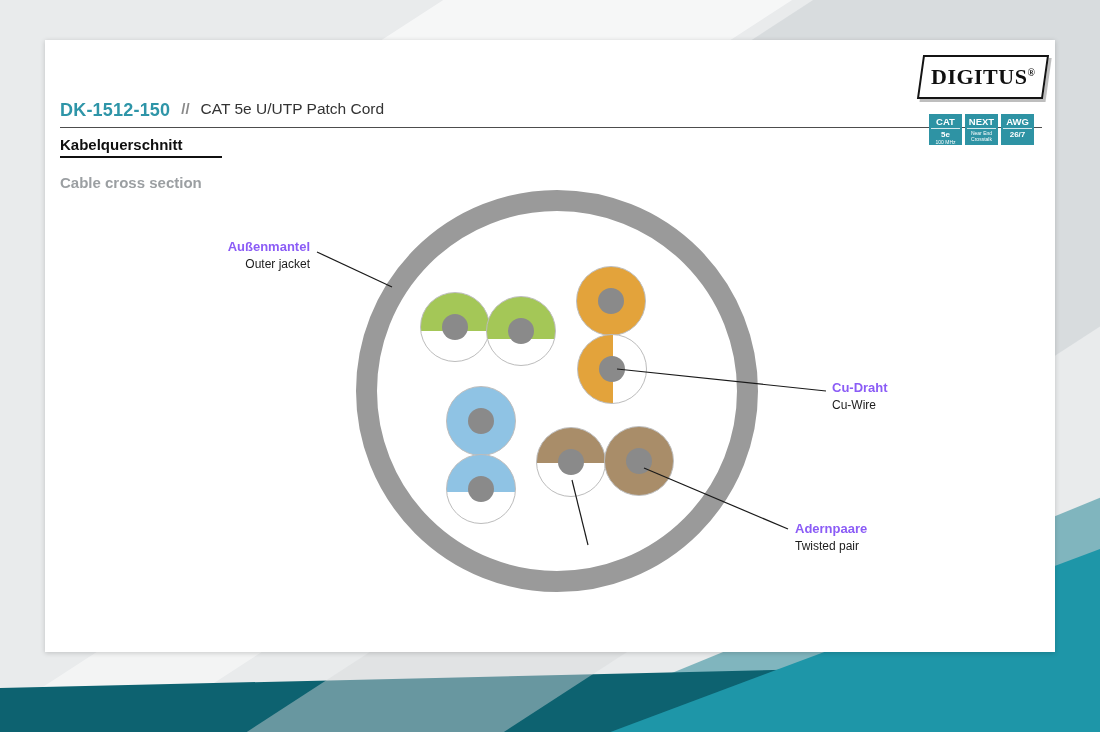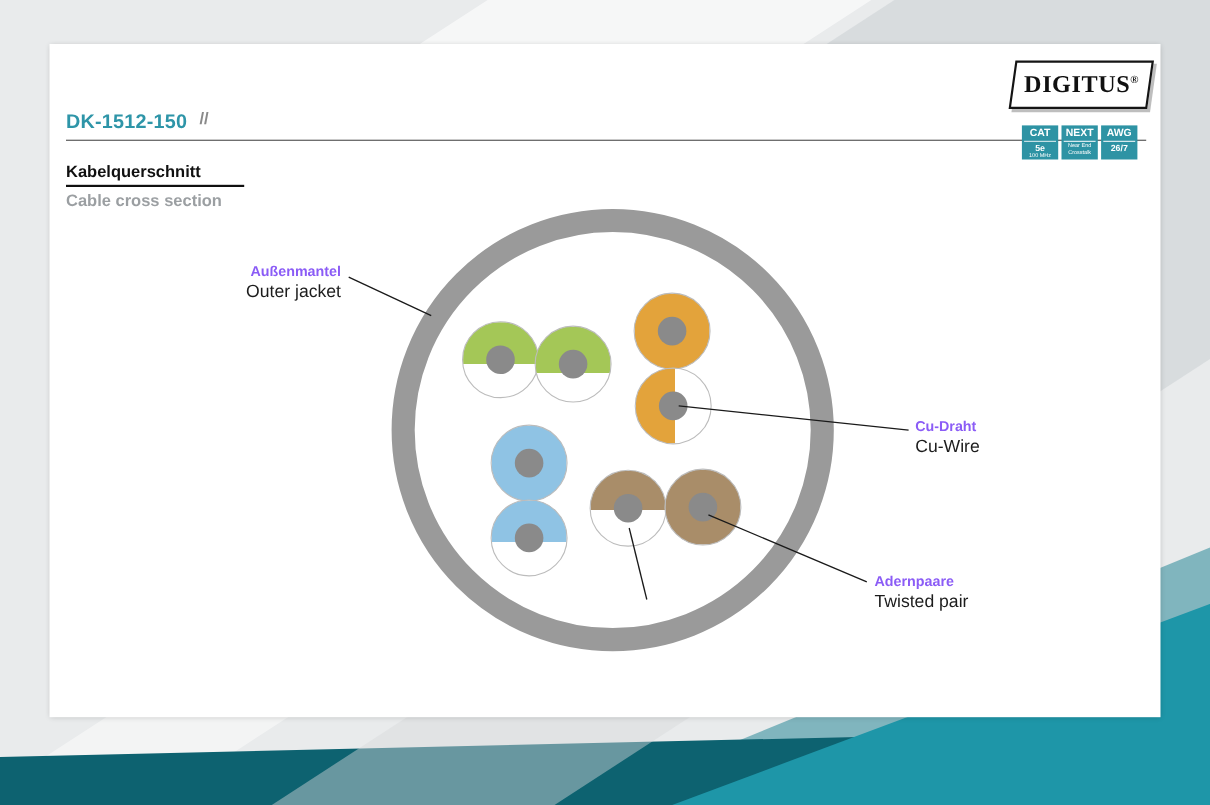--- a/index.html
+++ b/index.html
@@ -33,21 +33,21 @@
              font-size:22px;letter-spacing:.5px;color:#101010;}
   .logo-text sup{font-size:10px;}
 
   
   .titlebar{position:absolute;left:60px;top:100px;display:flex;align-items:flex-start;}
   .model{color:#2e95a8;font-size:18px;font-weight:bold;letter-spacing:.2px;}
   .sep{color:#8a8a8a;font-size:15px;margin:0 11px;font-weight:bold;}
   .product{color:#333;font-size:15.5px;}
   .rule{position:absolute;left:60px;top:127px;width:982px;height:1px;background:#4d4d4d;}
 
-  .kq{position:absolute;left:60px;top:148px;font-size:15px;font-weight:bold;color:#101010;
+  .kq{position:absolute;left:60px;top:136px;font-size:15px;font-weight:bold;color:#101010;
       border-bottom:2px solid #101010;padding-bottom:3px;min-width:162px;}
   .ccs{position:absolute;left:60px;top:174px;font-size:15px;font-weight:bold;color:#9b9fa2;}
 
   
   .badges{position:absolute;left:929px;top:114px;display:flex;gap:3px;}
   .badge{width:33px;height:31px;background:#2e93a4;color:#fff;box-sizing:border-box;
          padding:2px 2px 1px;display:flex;flex-direction:column;align-items:center;}
   .badge-top{font-size:9.5px;font-weight:bold;line-height:11px;width:100%;text-align:center;
              border-bottom:1px solid rgba(255,255,255,.8);padding-bottom:1px;}
   .badge-mid{font-size:8px;font-weight:bold;line-height:9px;margin-top:1px;}
@@ -58,21 +58,21 @@
         box-sizing:border-box;border:21px solid #9a9a9a;background:#fff;}
   .wire{position:absolute;width:70px;height:70px;border-radius:50%;
         border:1px solid #bcbcbc;box-sizing:border-box;}
   .wire-core{position:absolute;left:50%;top:50%;width:26px;height:26px;margin:-13px 0 0 -13px;
              border-radius:50%;background:#8a8a8a;}
   #callout-lines{position:absolute;inset:0;width:1100px;height:732px;pointer-events:none;}
   #callout-lines line{stroke:#1a1a1a;stroke-width:1.2px;}
 
   .callout{position:absolute;z-index:4;}
   .callout .c-main{display:block;font-size:13px;font-weight:bold;color:#8b5cf6;}
-  .callout .c-sub{display:block;font-size:16px;color:#1c1c1c;margin-top:3px;}
+  .callout .c-sub{display:block;font-size:12px;color:#1c1c1c;margin-top:3px;}
   .co-jacket{left:150px;top:239px;width:160px;text-align:right;}
   .co-cu{left:832px;top:380px;}
   .co-pair{left:795px;top:521px;}
 </style>
 </head>
 <body>
 
 <div class="page">
 
   <div class="band wband1"></div>
@@ -87,20 +87,21 @@
 
   <div class="layer">
 
     <div class="logo">
       <div class="logo-text"><span>DIGITUS</span><sup>®</sup></div>
     </div>
 
     <div class="titlebar">
       <span class="model">DK-1512-150</span>
       <span class="sep">//</span>
+      <span class="product">CAT 5e U/UTP Patch Cord</span>
     </div>
     <div class="rule"></div>
 
     <div class="kq">Kabelquerschnitt</div>
     <div class="ccs">Cable cross section</div>
 
     <div class="badges">
       <div class="badge">
         <div class="badge-top">CAT</div>
         <div class="badge-mid">5e</div>

